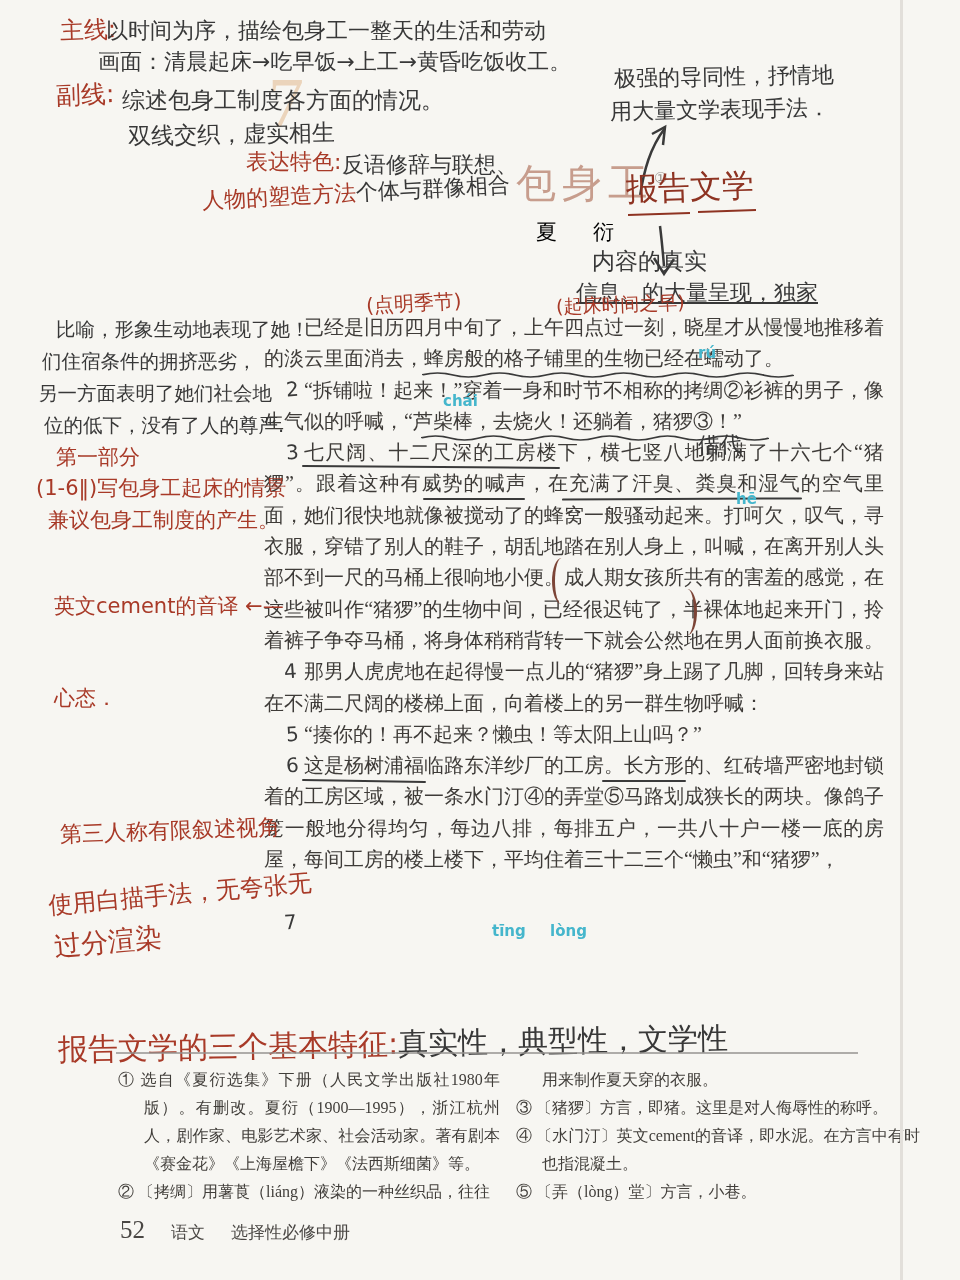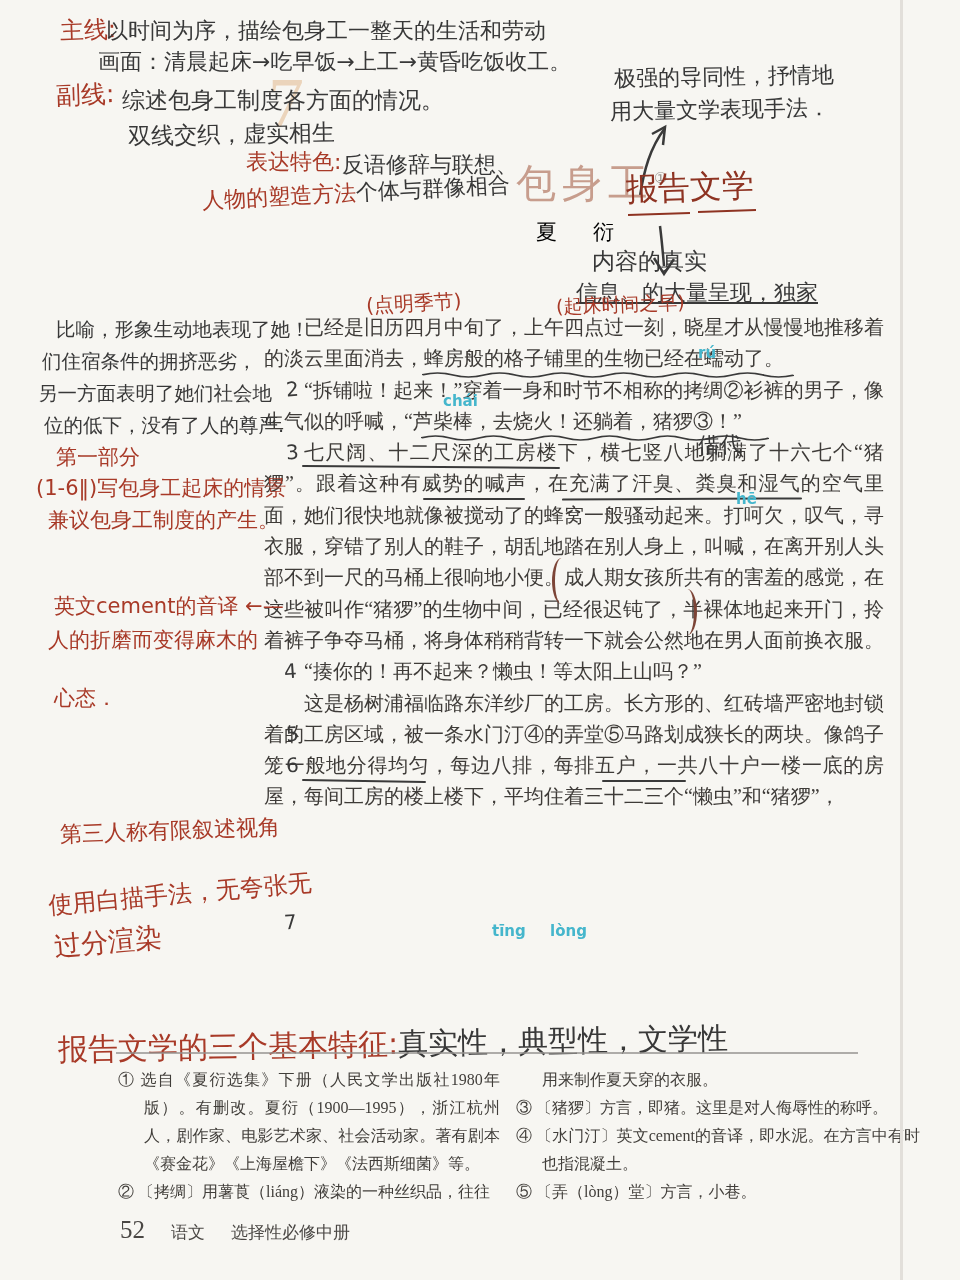--- a/index.html
+++ b/index.html
@@ -72,20 +72,21 @@
   </div>
   <div class="abs hw ink-black" style="left:592px;top:246px;font-size:23px;">内容的真实</div>
   <div class="abs hw ink-black" style="left:576px;top:278px;font-size:22px;text-decoration:underline;">信息、的大量呈现，独家</div>
   <div class="abs hw ink-red" style="left:366px;top:290px;font-size:20px;transform:rotate(-3deg);">(点明季节)</div>
   <div class="abs hw ink-red" style="left:556px;top:292px;font-size:19px;transform:rotate(-2deg);">(起床时间之早)</div>
 
   <div class="body-text print">
     <p>已经是旧历四月中旬了，上午四点过一刻，晓星才从慢慢地推移着的淡云里面消去，蜂房般的格子铺里的生物已经在蠕动了。</p>
     <p>“拆铺啦！起来！”穿着一身和时节不相称的拷绸②衫裤的男子，像生气似的呼喊，“芦柴棒，去烧火！还躺着，猪猡③！”</p>
     <p>七尺阔、十二尺深的工房楼下，横七竖八地躺满了十六七个“猪猡”。跟着这种有威势的喊声，在充满了汗臭、粪臭和湿气的空气里面，她们很快地就像被搅动了的蜂窝一般骚动起来。打呵欠，叹气，寻衣服，穿错了别人的鞋子，胡乱地踏在别人身上，叫喊，在离开别人头部不到一尺的马桶上很响地小便。成人期女孩所共有的害羞的感觉，在这些被叫作“猪猡”的生物中间，已经很迟钝了，半裸体地起来开门，拎着裤子争夺马桶，将身体稍稍背转一下就会公然地在男人面前换衣服。</p>
+    <p>那男人虎虎地在起得慢一点儿的“猪猡”身上踢了几脚，回转身来站在不满二尺阔的楼梯上面，向着楼上的另一群生物呼喊：</p>
     <p>“揍你的！再不起来？懒虫！等太阳上山吗？”</p>
     <p>这是杨树浦福临路东洋纱厂的工房。长方形的、红砖墙严密地封锁着的工房区域，被一条水门汀④的弄堂⑤马路划成狭长的两块。像鸽子笼一般地分得均匀，每边八排，每排五户，一共八十户一楼一底的房屋，每间工房的楼上楼下，平均住着三十二三个“懒虫”和“猪猡”，</p>
   </div>
 
   <div class="abs hw marker" style="left:286px;top:377px;">2</div>
   <div class="abs hw marker" style="left:286px;top:440px;">3</div>
   <div class="abs hw marker" style="left:284px;top:659px;">4</div>
   <div class="abs hw marker" style="left:286px;top:722px;">5</div>
   <div class="abs hw marker" style="left:286px;top:753px;">6</div>
   <div class="abs hw marker" style="left:284px;top:910px;">7</div>
@@ -119,21 +120,20 @@
   <div class="abs hw ink-black" style="left:56px;top:316px;font-size:19.5px;">比喻，形象生动地表现了她！</div>
   <div class="abs hw ink-black" style="left:42px;top:348px;font-size:19.5px;">们住宿条件的拥挤恶劣，</div>
   <div class="abs hw ink-black" style="left:38px;top:380px;font-size:19.5px;">另一方面表明了她们社会地</div>
   <div class="abs hw ink-black" style="left:44px;top:412px;font-size:19.5px;">位的低下，没有了人的尊严.</div>
 
   <div class="abs hw ink-red" style="left:56px;top:443px;font-size:21px;">第一部分</div>
   <div class="abs hw ink-red" style="left:36px;top:474px;font-size:21px;">(1-6‖)写包身工起床的情景</div>
   <div class="abs hw ink-red" style="left:48px;top:506px;font-size:21px;">兼议包身工制度的产生。</div>
 
   <div class="abs hw ink-red" style="left:54px;top:592px;font-size:21px;">英文cement的音译 ←—</div>
-  <div class="abs hw ink-red" style="left:48px;top:626px;font-size:21px;">人的折磨而变得麻木的</div>
   <div class="abs hw ink-red" style="left:54px;top:660px;font-size:21px;margin-top:24px;">心态．</div>
 
   <div class="abs hw ink-red" style="left:60px;top:816px;font-size:22px;transform:rotate(-2deg);">第三人称有限叙述视角</div>
 
   <div class="abs hw ink-red" style="left:48px;top:878px;font-size:24px;transform:rotate(-5deg);">使用白描手法，无夸张无</div>
   <div class="abs hw ink-red" style="left:54px;top:924px;font-size:27px;transform:rotate(-5deg);">过分渲染</div>
 
   <div class="abs hw" style="left:58px;top:1024px;font-size:30px;transform:rotate(-1deg);">
     <span class="ink-red">报告文学的三个基本特征:</span><span class="ink-black">真实性，典型性，文学性</span>
   </div>

